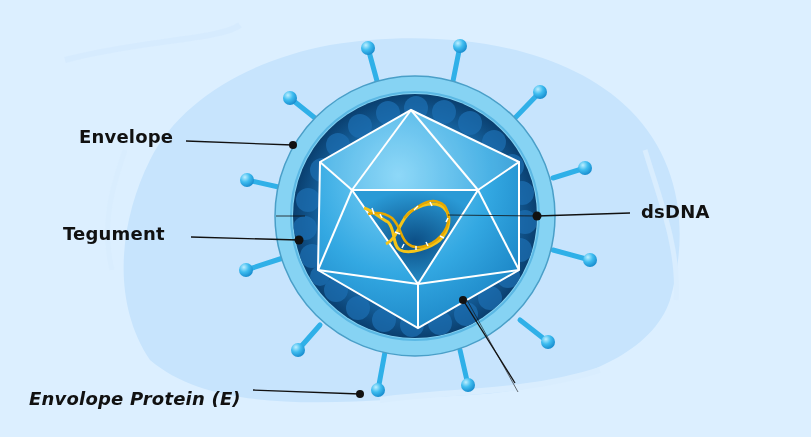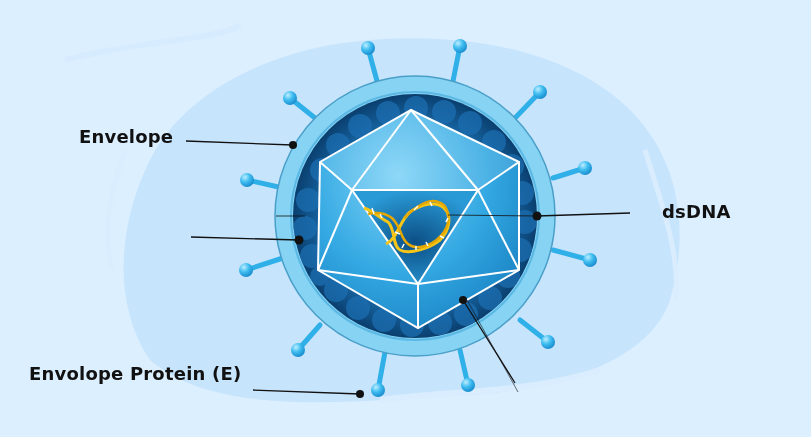--- a/index.html
+++ b/index.html
@@ -171,15 +171,16 @@
     <g fill="#111">
       <circle cx="293" cy="145" r="4"></circle>
       <circle cx="299" cy="240" r="4.5"></circle>
       <circle cx="537" cy="216" r="4.5"></circle>
       <circle cx="463" cy="300" r="4"></circle>
       <circle cx="360" cy="394" r="4"></circle>
     </g>
   </svg>
 
   <div class="label" style="left:79px; top:126px;">Envelope</div>
-  <div class="label" style="left:29px; top:363px;">Envolope Protein (E)</div>
-  <div class="label" style="left:641px; top:201px;margin-left:21px;">dsDNA</div>
+  <div class="label" style="left:63px; top:223px;">Tegument</div>
+  <div class="label" style="left:29px; top:388px;font-style:italic;">Envolope Protein (E)</div>
+  <div class="label" style="left:641px; top:201px;">dsDNA</div>
 </div>
 
 </body></html>

